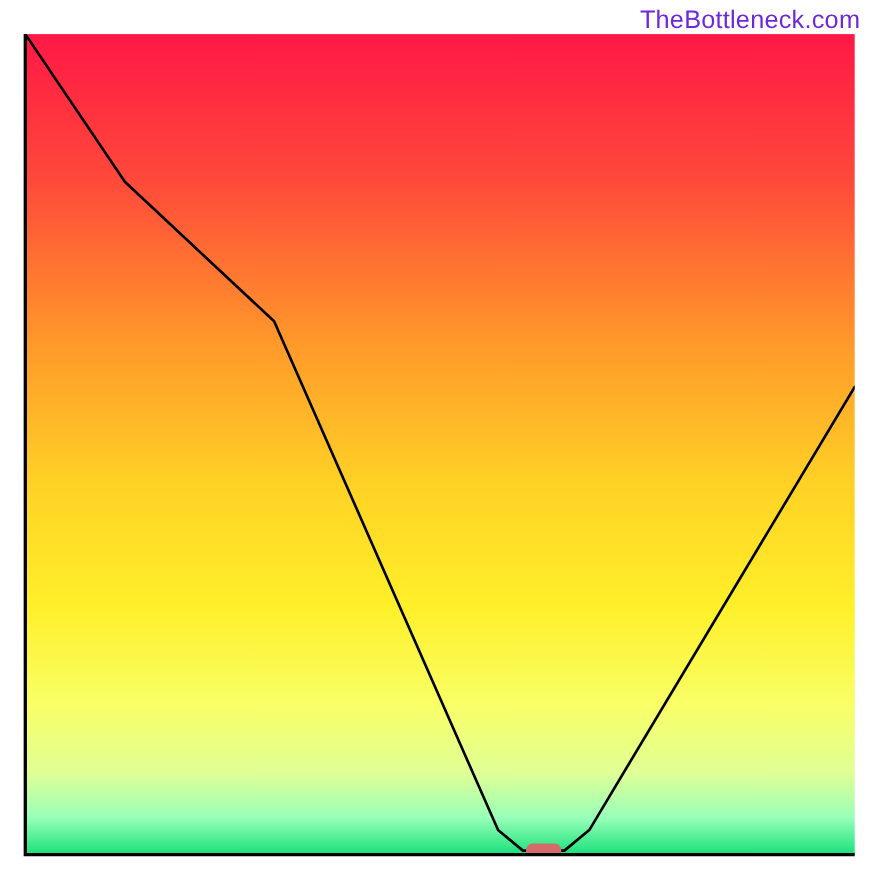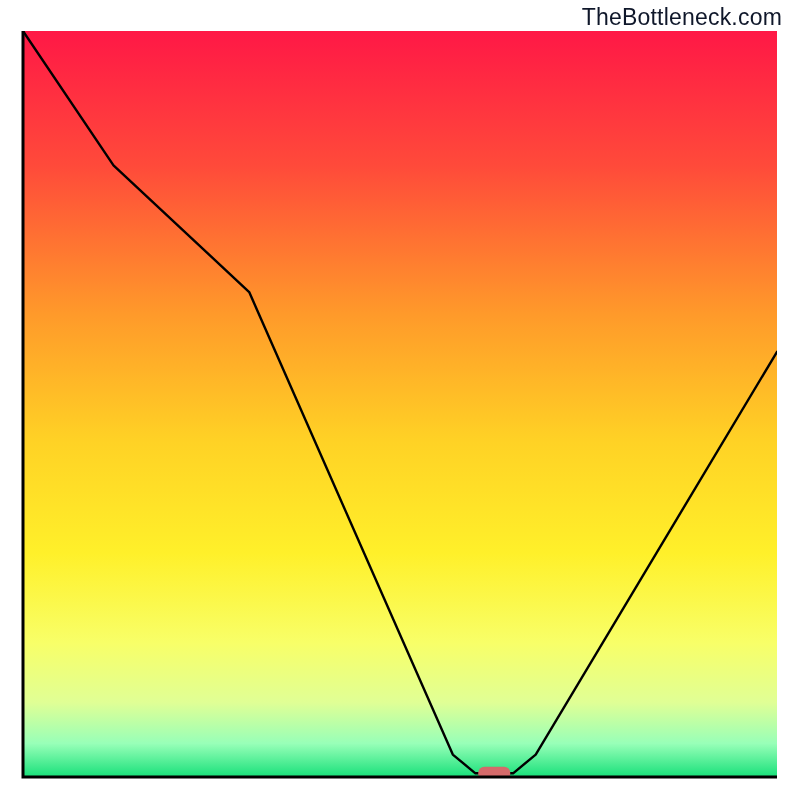--- a/index.html
+++ b/index.html
@@ -14,21 +14,21 @@
   .wrap {
     position: relative;
     width: 800px;
     height: 800px;
   }
   .watermark {
     position: absolute;
     top: 4px;
     right: 18px;
     font-size: 23px;
-    color: #0f172a;
+    color: #6d28d9;
     font-weight: 400;
     letter-spacing: 0.2px;
     z-index: 50;
   }
   svg {
     position: absolute;
     top: 0;
     left: 0;
   }
 </style>

